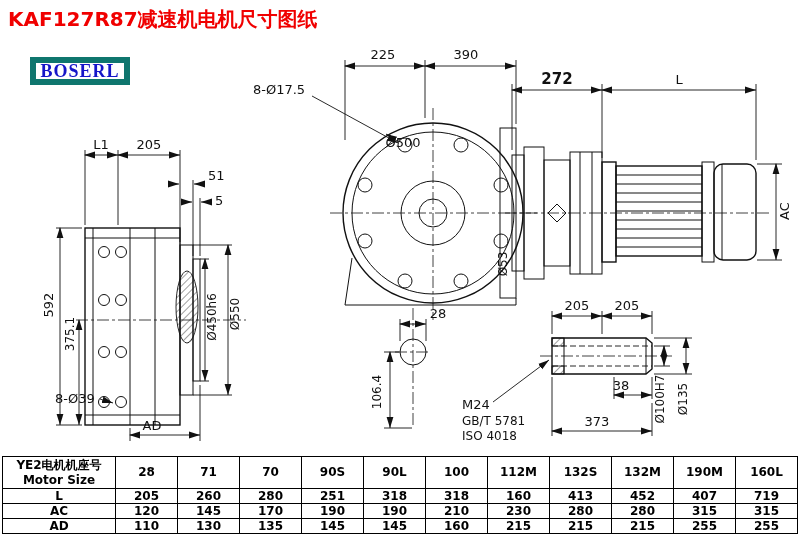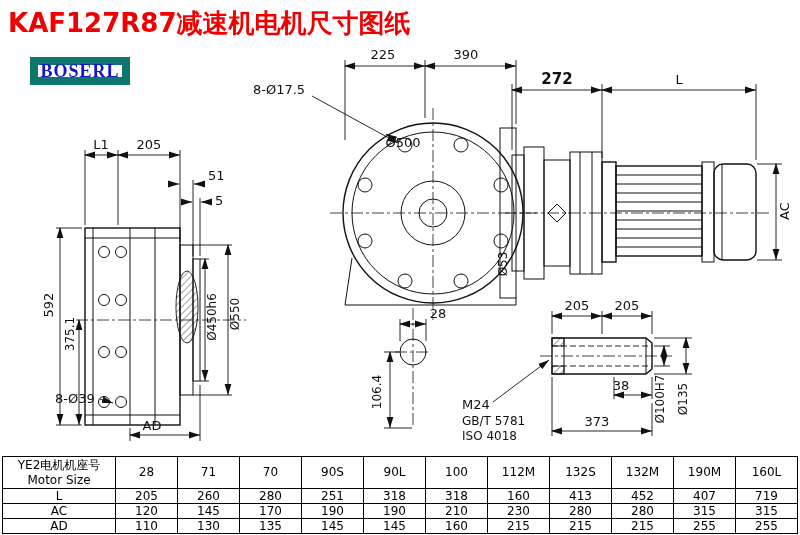--- a/index.html
+++ b/index.html
@@ -1,36 +1,36 @@
 <!DOCTYPE html>
 <html><head>
 <meta charset="utf-8">
 <style>
   * { margin:0; padding:0; box-sizing:border-box; }
   html,body { background:#fff; }
   body { width:800px; height:535px; position:relative; overflow:hidden;
          font-family:"DejaVu Sans", sans-serif; }
   .stage { position:absolute; inset:0; width:800px; height:535px; background:#fff; }
-  .page-title { position:absolute; left:8px; top:6px; font-size:26px; font-weight:bold;
+  .page-title { position:absolute; left:8px; top:6px; font-size:20px; font-weight:bold;
                 color:#f00000; white-space:nowrap; }
   .brand-box { position:absolute; left:30px; top:57px; width:100px; height:28px;
-               border:8px solid #0f766e; background:#fff; color:#1515c8;
+               border:6px solid #0f766e; background:#fff; color:#1515c8;
                font:bold 18px "Liberation Serif", serif; letter-spacing:1px;
                display:flex; align-items:center; justify-content:center; }
   svg.drawing { position:absolute; left:0; top:0; }
   svg .ln   { stroke:#111; stroke-width:1; fill:none; }
   svg .thick{ stroke-width:1.4; }
   svg .dim  { stroke:#111; stroke-width:0.9; fill:none; }
   svg .cl   { stroke:#111; stroke-width:0.8; fill:none; stroke-dasharray:12 3 3 3; }
   svg .dash { stroke:#111; stroke-width:0.9; fill:none; stroke-dasharray:6 3; }
   svg text  { font:13px "DejaVu Sans", sans-serif; fill:#111; stroke:none; }
   svg text.sm { font-size:12px; }
   svg text.b  { font-size:15px; font-weight:bold; }
   table.spec { position:absolute; left:2px; top:456px; width:796px; border-collapse:collapse;
-               table-layout:fixed; font-size:12px; color:#000; background:#fff; }
+               table-layout:fixed; font-size:12px; color:#000; background:#fff;font-weight:bold; }
   table.spec td { border:1px solid #000; text-align:center; padding:0;
                   overflow:hidden; white-space:nowrap; height:15px; }
   table.spec td.hdr { height:32px; line-height:1.2; }
 </style>
 </head>
 <body>
 
 <div class="stage">
 
   <div class="page-title">KAF127R87减速机电机尺寸图纸</div>

